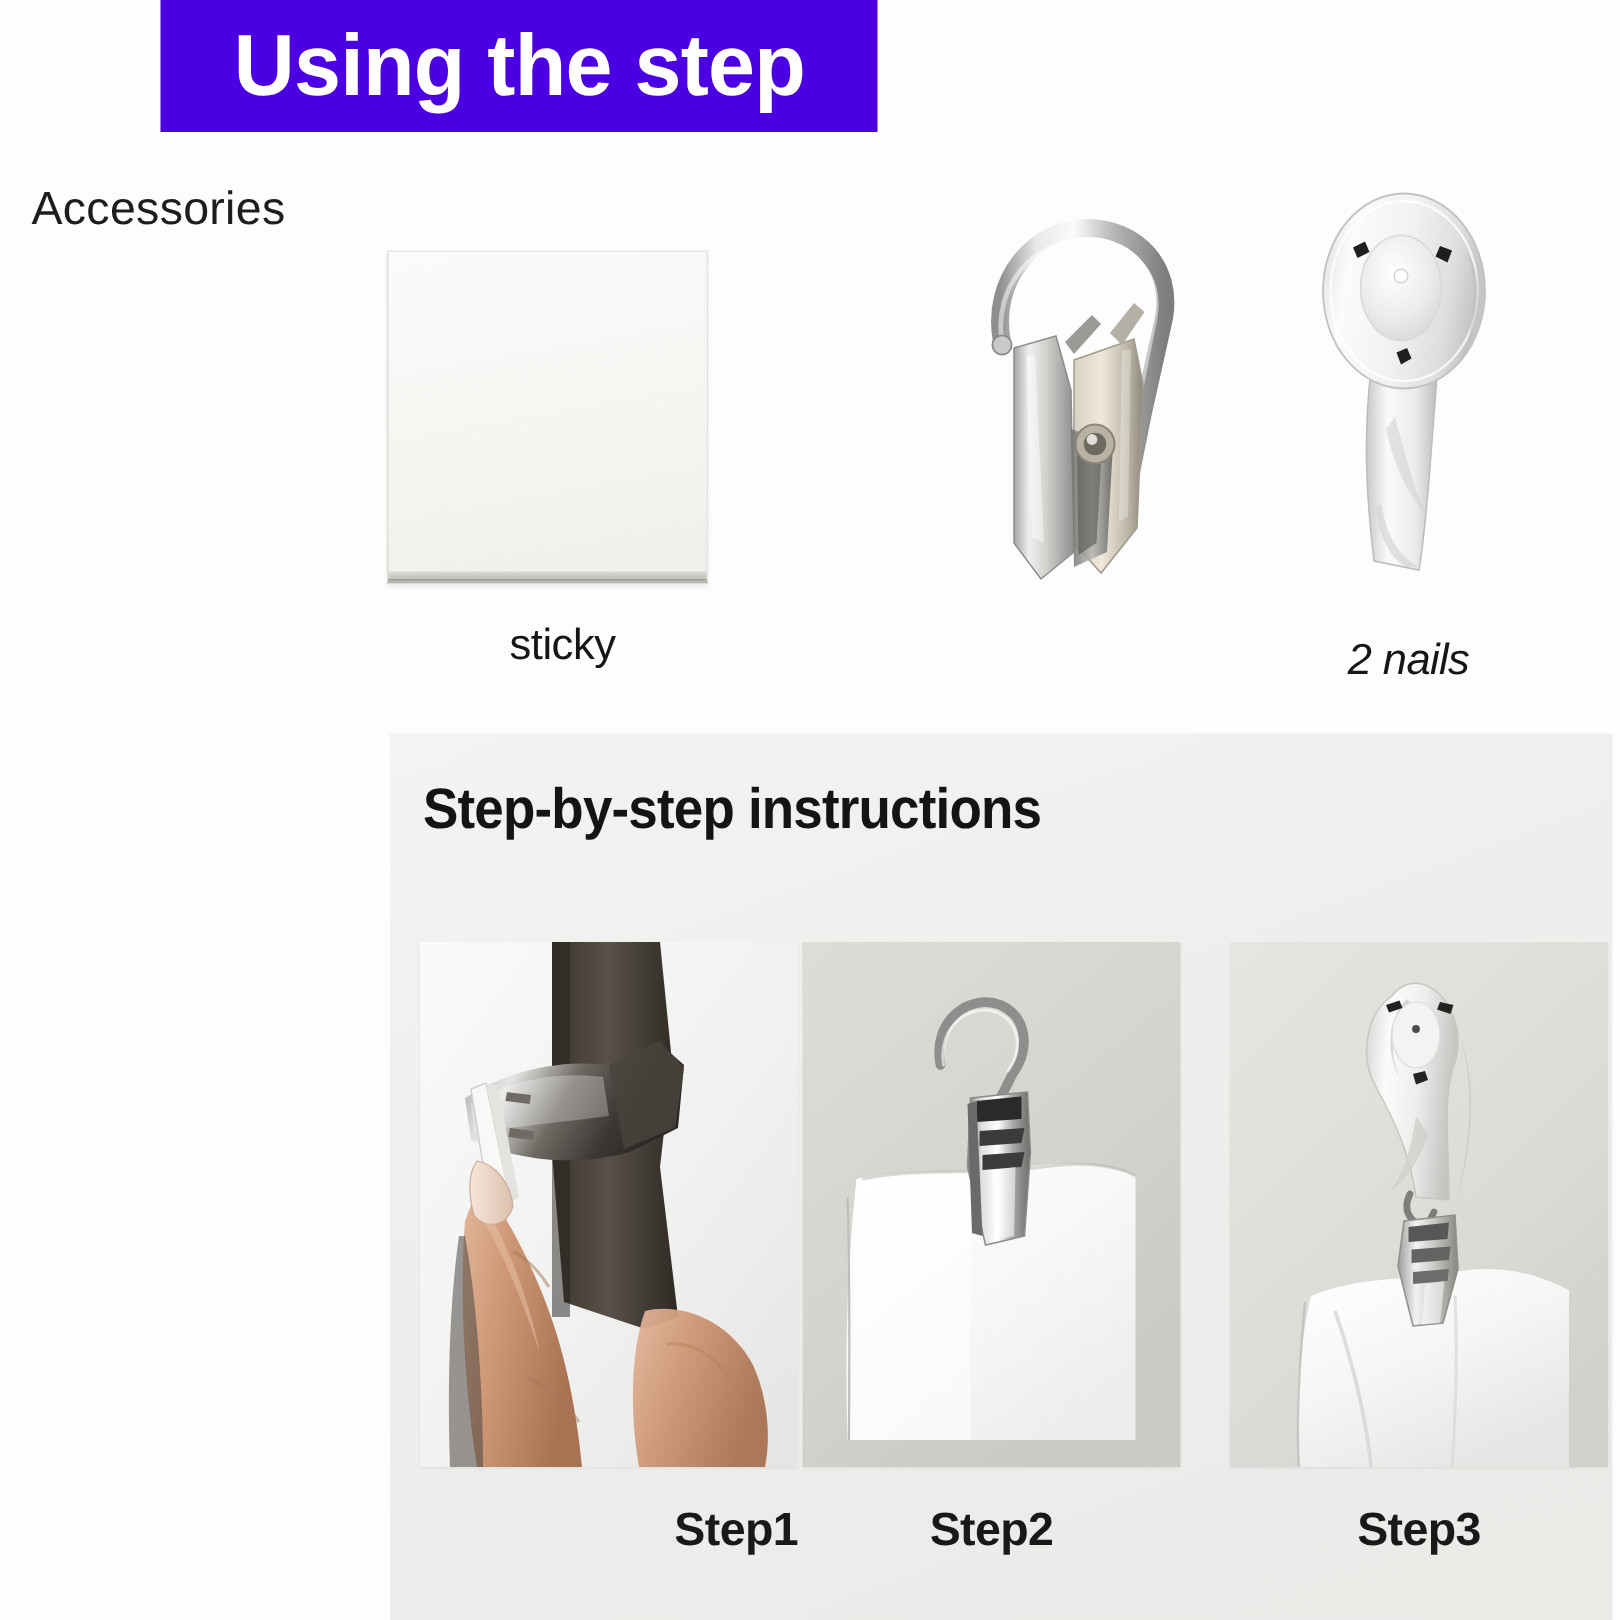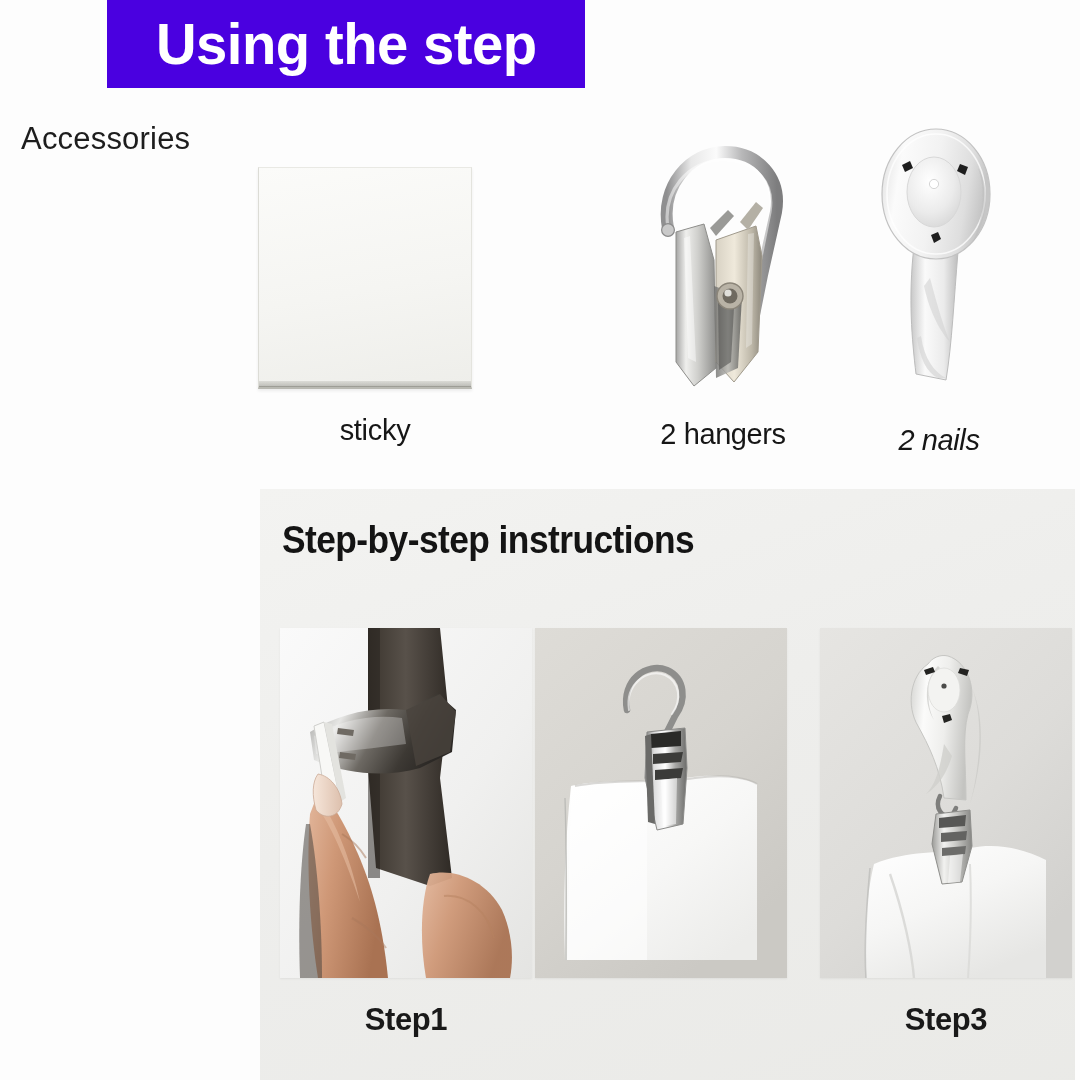--- a/index.html
+++ b/index.html
@@ -143,21 +143,21 @@
 
   .step-caption {
     position: absolute;
     top: 513px;
     font-size: 31px;
     color: #191919;
     text-align: center;
     white-space: nowrap;
     letter-spacing: -0.4px;
   }
-  #step-cap-1 { left: 20px;  width: 252px; }
+  #step-cap-1 { left: 20px;  width: 252px; text-align: right; }
   #step-cap-2 { left: 275px; width: 252px; }
   #step-cap-3 { left: 560px; width: 252px; }
 </style>
 </head>
 <body>
 
 <div id="page">
 
   <div id="title-banner">
     <span id="title-text">Using the step</span>
@@ -212,21 +212,20 @@
       <path d="M110 122 L 126 102 L 133 108 L 118 130 Z" fill="#b4b0a5"></path>
 
       <circle cx="100" cy="196" r="13" fill="#b9b3a6" stroke="#8b8579" stroke-width="1.4"></circle>
       <circle cx="100" cy="196" r="7.5" fill="#6f6a60"></circle>
       <circle cx="98" cy="193" r="3.6" fill="#ecece8" opacity="0.9"></circle>
 
       <path d="M54 138 L 60 136 L 66 262 L 58 258 Z" fill="#ffffff" opacity="0.45"></path>
       <path d="M118 134 L 124 133 L 122 244 L 116 248 Z" fill="#ffffff" opacity="0.3"></path>
     </svg>
   </div>
-  <div class="acc-caption" id="cap-hangers">2 hangers</div>
 
   <div id="wall-hook">
     <svg viewBox="0 0 150 270" width="150" height="270" aria-hidden="true">
       <defs>
         <linearGradient id="plasticBase" x1="0" y1="0" x2="1" y2="0.2">
           <stop offset="0%" stop-color="#dcdcdc"></stop>
           <stop offset="22%" stop-color="#fbfbfb"></stop>
           <stop offset="55%" stop-color="#f2f2f2"></stop>
           <stop offset="85%" stop-color="#dedede"></stop>
           <stop offset="100%" stop-color="#c6c6c6"></stop>
@@ -429,17 +428,18 @@
         <path d="M121 205 L 147 203 L 146 212 L 121 214 Z" fill="#636361"></path>
         <path d="M122 220 L 146 218 L 145 226 L 122 228 Z" fill="#6c6c6a"></path>
 
         <path d="M130 228 L 143 226 L 140 254 L 128 255 Z" fill="#ffffff" opacity="0.5"></path>
 
         <path d="M152 60 C 164 90, 160 140, 150 176 C 162 138, 166 92, 152 60 Z" fill="#c2c2bf" opacity="0.55"></path>
       </svg>
     </div>
 
     <div class="step-caption" id="step-cap-1">Step1</div>
+    <div class="step-caption" id="step-cap-2">Step2</div>
     <div class="step-caption" id="step-cap-3">Step3</div>
 
   </div>
 
 </div>
 
 </body></html>

